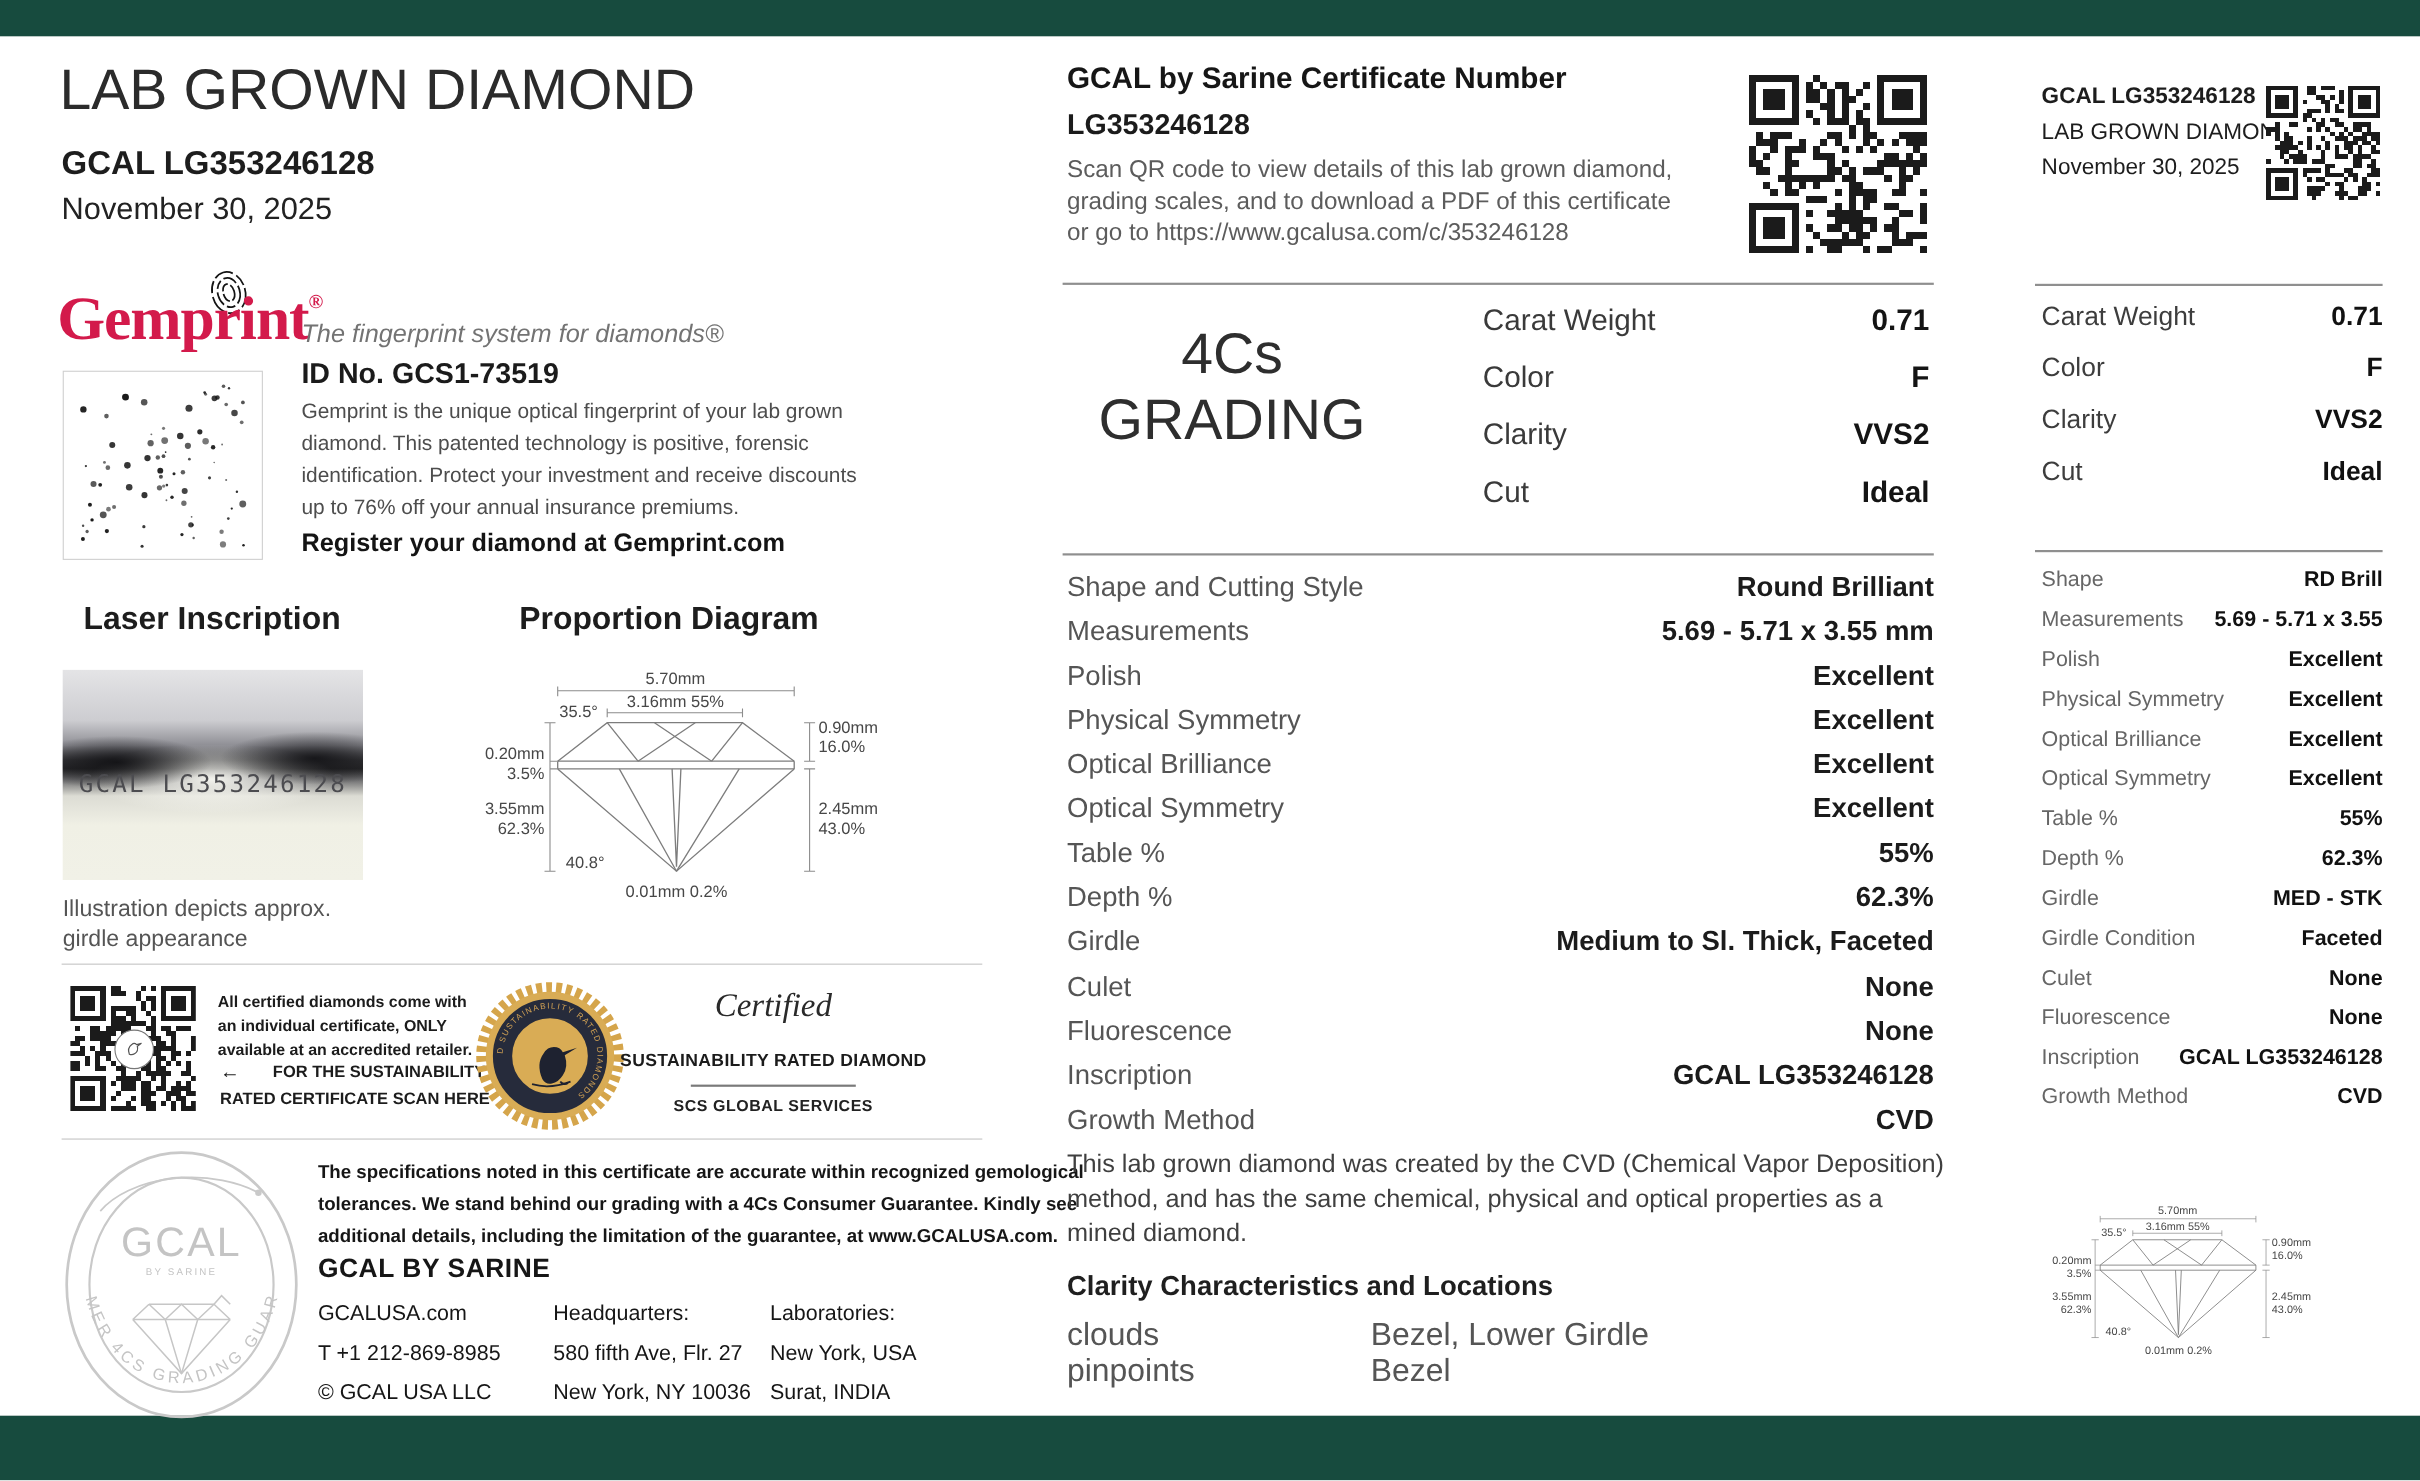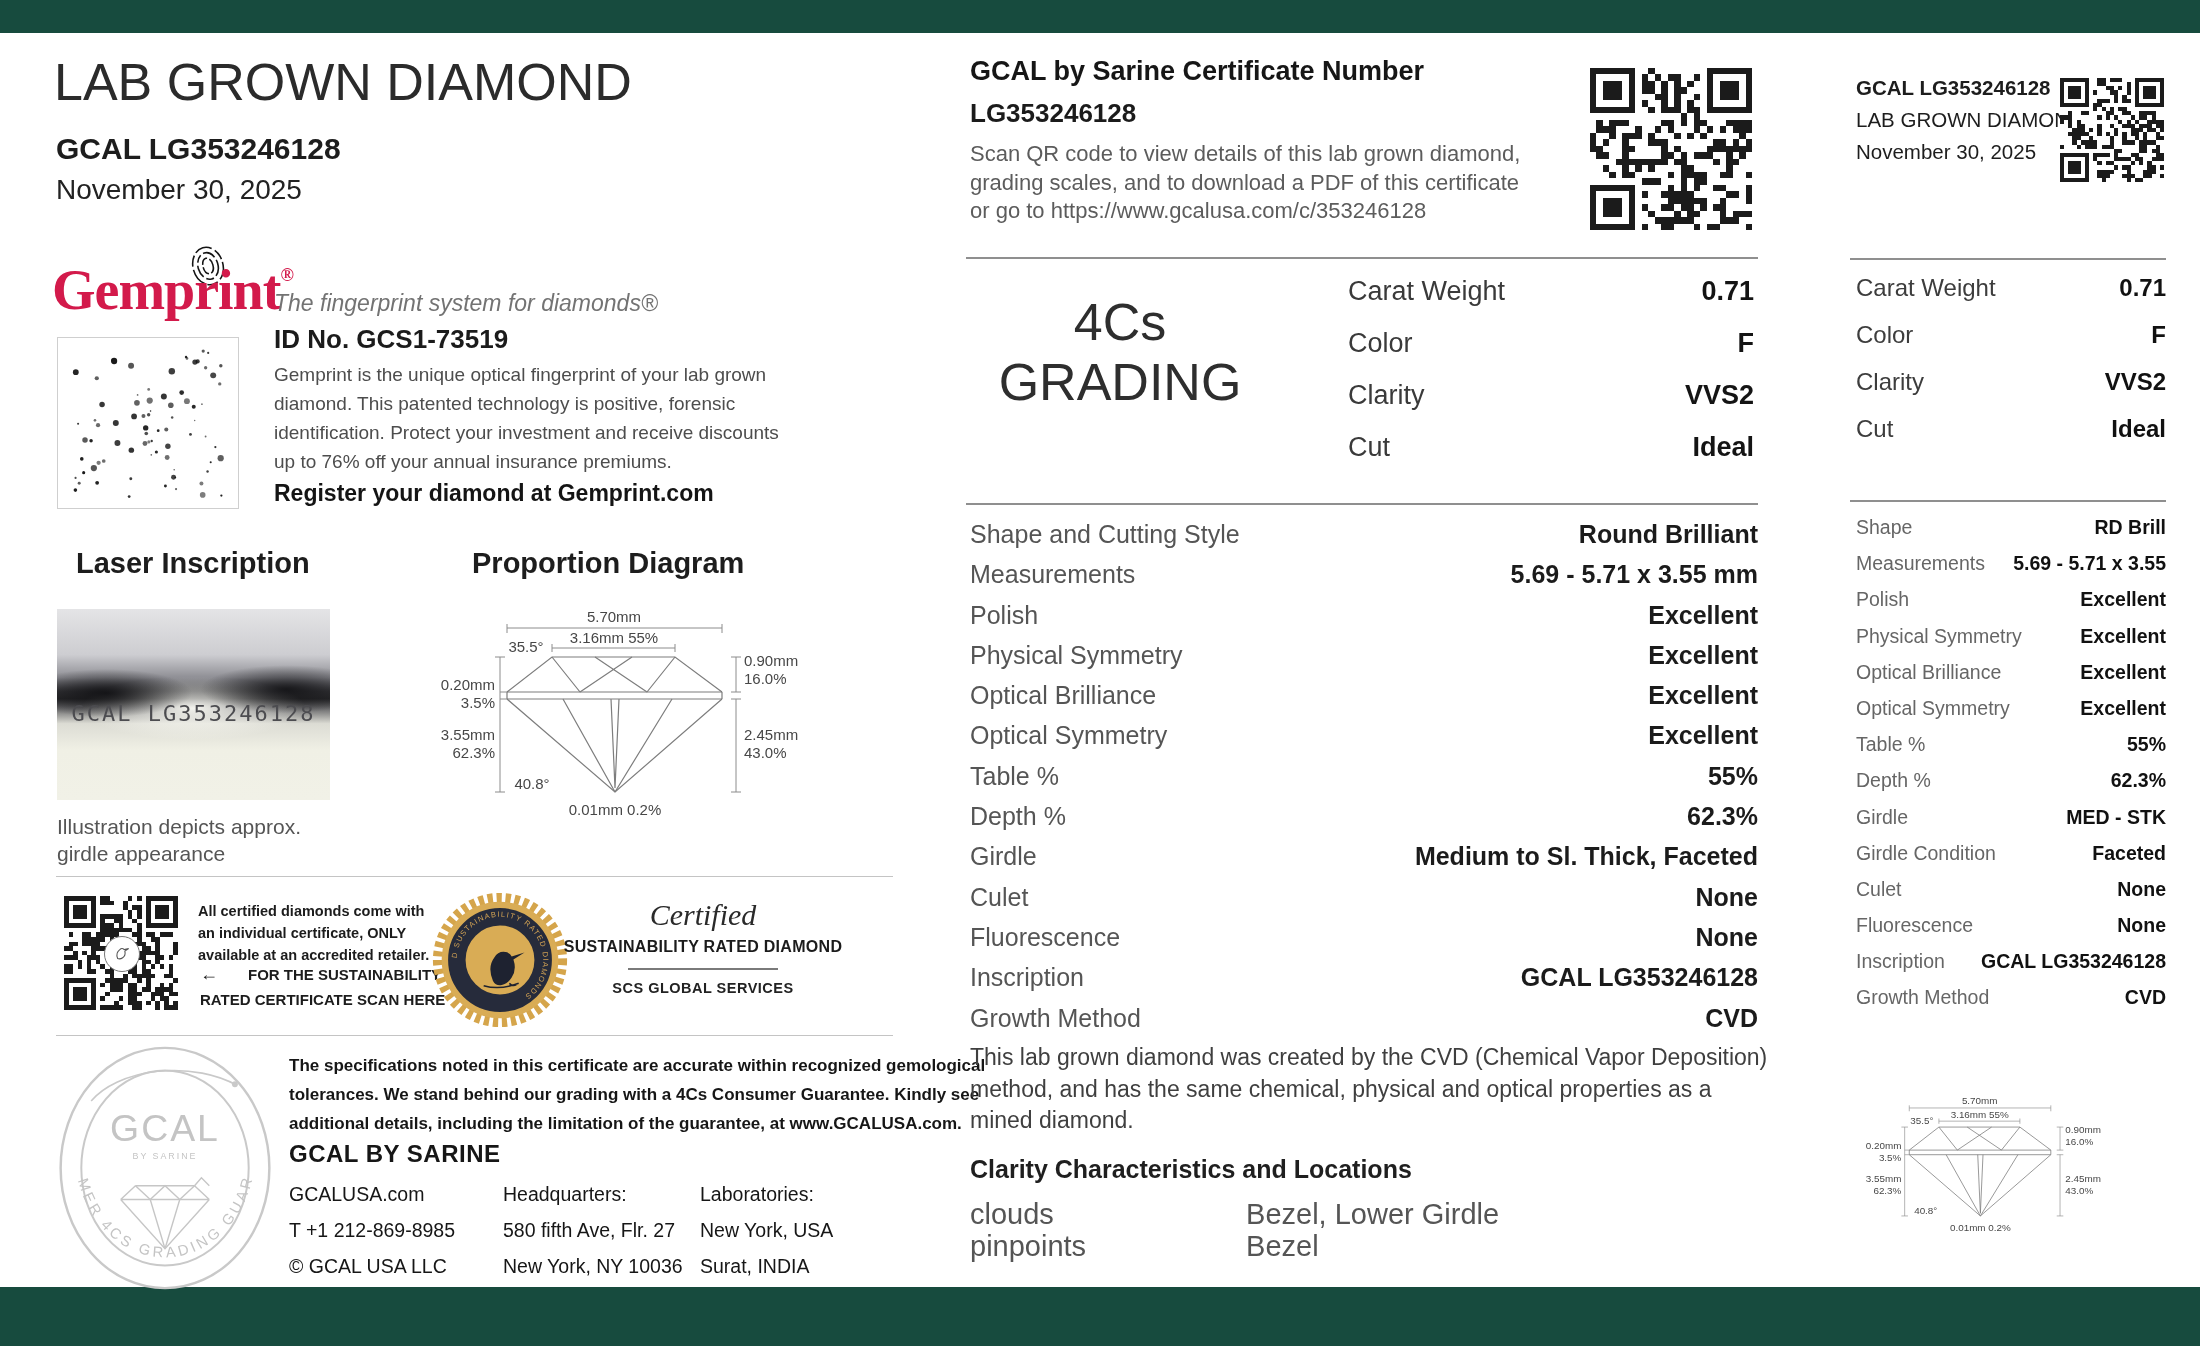--- a/index.html
+++ b/index.html
@@ -483,21 +483,21 @@
       <text font-size="6.4" letter-spacing="1.1" fill="#D2A254">
         <textPath href="#sealring" startOffset="25%" text-anchor="middle">CERTIFIED SUSTAINABILITY RATED DIAMONDS</textPath>
       </text>
       <path d="M54,78 q-5,-12 1,-20 q3,-5 8,-5 q5,0 7,4 l11,-3.5 l-9.5,6 q3,9 -1.5,15.5 q-3.5,5.5 -8.5,6.5 q-5,1 -7.5,-3.5 z" fill="#1E2230"></path>
       <path d="M46,82 q14,4 30,-2 M68,80 q3,3 6,1" stroke="#1E2230" stroke-width="1.4" fill="none"></path>
     </svg>
   </div>
 
   <div class="abs" style="left:558px;top:898px;width:290px;text-align:center;">
     <div class="cert-script">Certified</div>
-    <div class="cert-rated" style="margin-top:6px;">SUSTAINABILITY RATED DIAMOND</div>
+    <div class="cert-rated" style="margin-top:24px;">SUSTAINABILITY RATED DIAMOND</div>
     <div style="height:2px;background:#7a7a7a;width:150px;margin:12px auto 10px;"></div>
     <div class="cert-prov">SCS GLOBAL SERVICES</div>
   </div>
 
   <div class="hr thin" style="left:56px;top:1035px;width:837px;"></div>
 
   <div class="abs" style="left:50px;top:1040px;width:230px;height:256px;">
     <svg viewBox="0 0 230 260" width="230" height="256">
       <g stroke="#C9C9C9" fill="none">
         <ellipse cx="115" cy="130" rx="106" ry="122" stroke-width="2.5"></ellipse>

